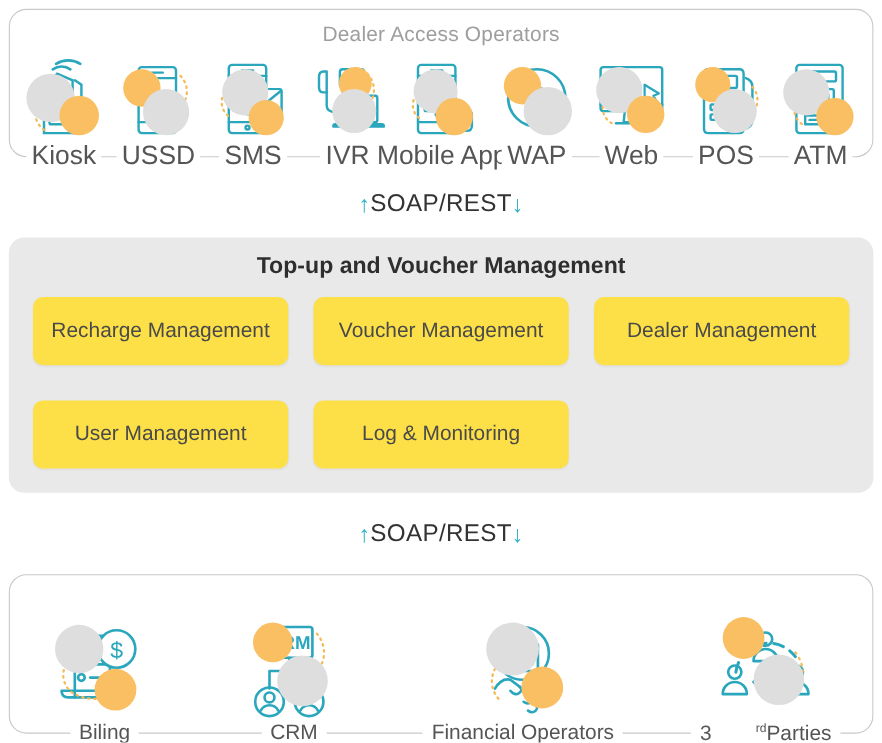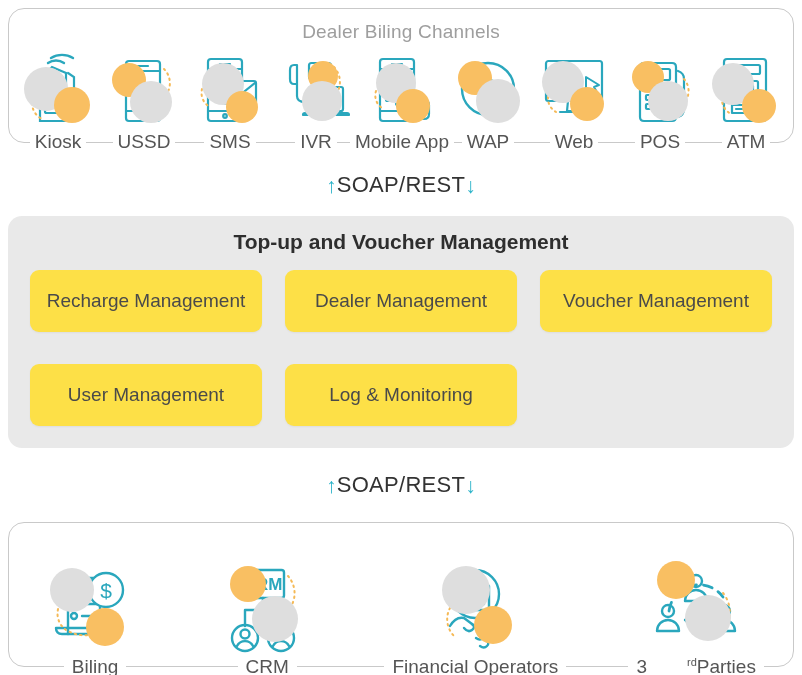--- a/index.html
+++ b/index.html
@@ -56,21 +56,21 @@
     flex-direction: column;
     align-items: center;
   }
   .channel .ic {
     height: 76px;
     width: 80px;
     position: relative;
   }
   .channel .lbl {
     margin-top: 2px;
-    font-size: 19px;
+    font-size: 24px;
     color: #555555;
     background: #ffffff;
     padding: 0 5px;
     white-space: nowrap;
     line-height: 22px;
   }
 
   
   .blob-gray, .blob-orange {
     position: absolute;
@@ -180,21 +180,21 @@
     vertical-align: super;
     margin-left: 40px;
   }
 
   svg { display: block; }
 </style>
 </head>
 <body>
 
 <div class="panel" id="channels-panel">
-  <div class="panel-title">Dealer Biling Channels</div>
+  <div class="panel-title">Dealer Access Operators</div>
 
   <div class="channel-row">
 
     <div class="channel">
       <div class="ic">
         <div class="blob-gray" style="width:44px;height:44px;left:6px;top:14px;"></div>
         <div class="blob-orange" style="width:36px;height:36px;left:36px;top:34px;"></div>
         <svg width="80" height="76" viewBox="0 0 80 76">
           <g fill="none" stroke="#2aa7bd" stroke-width="2.2" stroke-linecap="round">
             <path d="M22 26 L22 68 L48 68 L48 20 L34 14 L22 26 Z"></path>
@@ -382,22 +382,22 @@
 </div>
 
 <div class="soap" id="soap-1">
   <span class="arrow">↑</span><span>SOAP/REST</span><span class="arrow">↓</span>
 </div>
 
 <div id="core-panel">
   <div id="core-title">Top-up and Voucher Management</div>
   <div class="card-grid">
     <div class="card">Recharge Management</div>
+    <div class="card">Voucher Management</div>
     <div class="card">Dealer Management</div>
-    <div class="card">Voucher Management</div>
     <div class="card">User Management</div>
     <div class="card">Log &amp; Monitoring</div>
   </div>
 </div>
 
 <div class="soap" id="soap-2">
   <span class="arrow">↑</span><span>SOAP/REST</span><span class="arrow">↓</span>
 </div>
 
 <div class="panel" id="integrations-panel">

